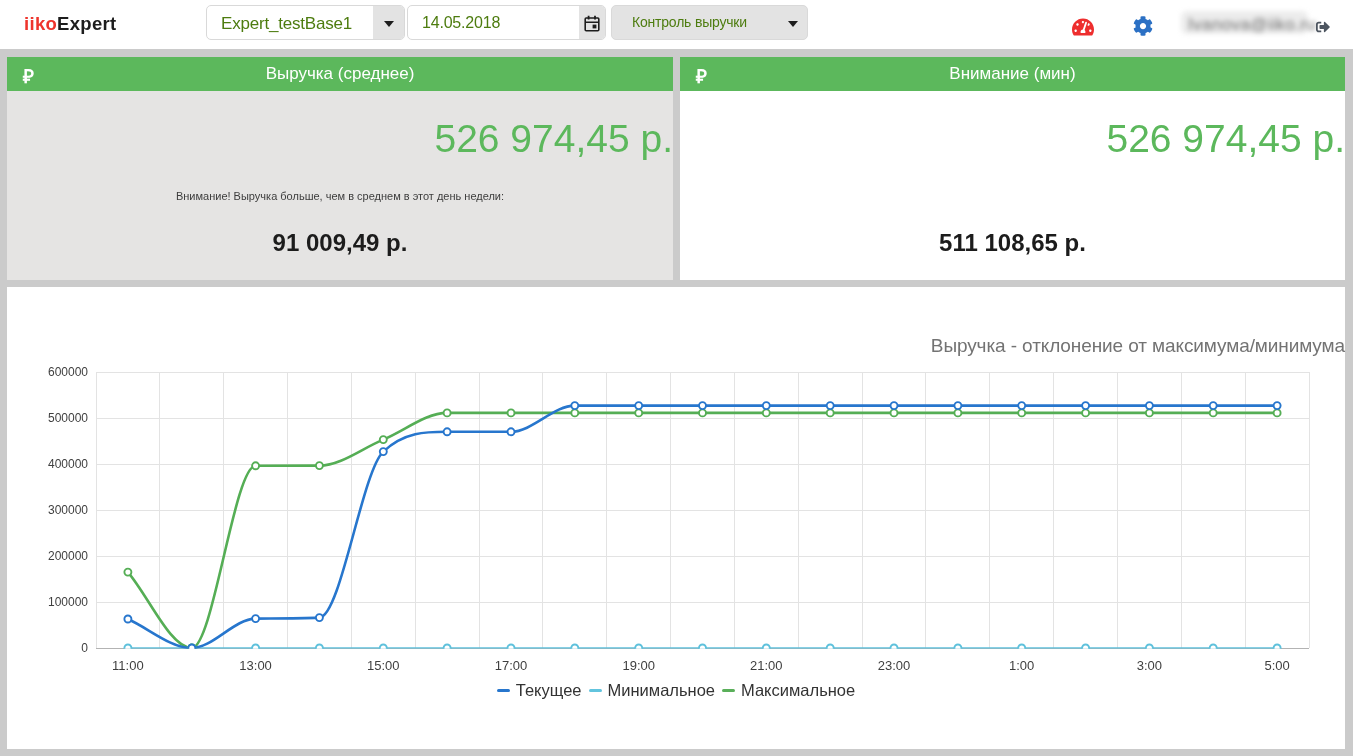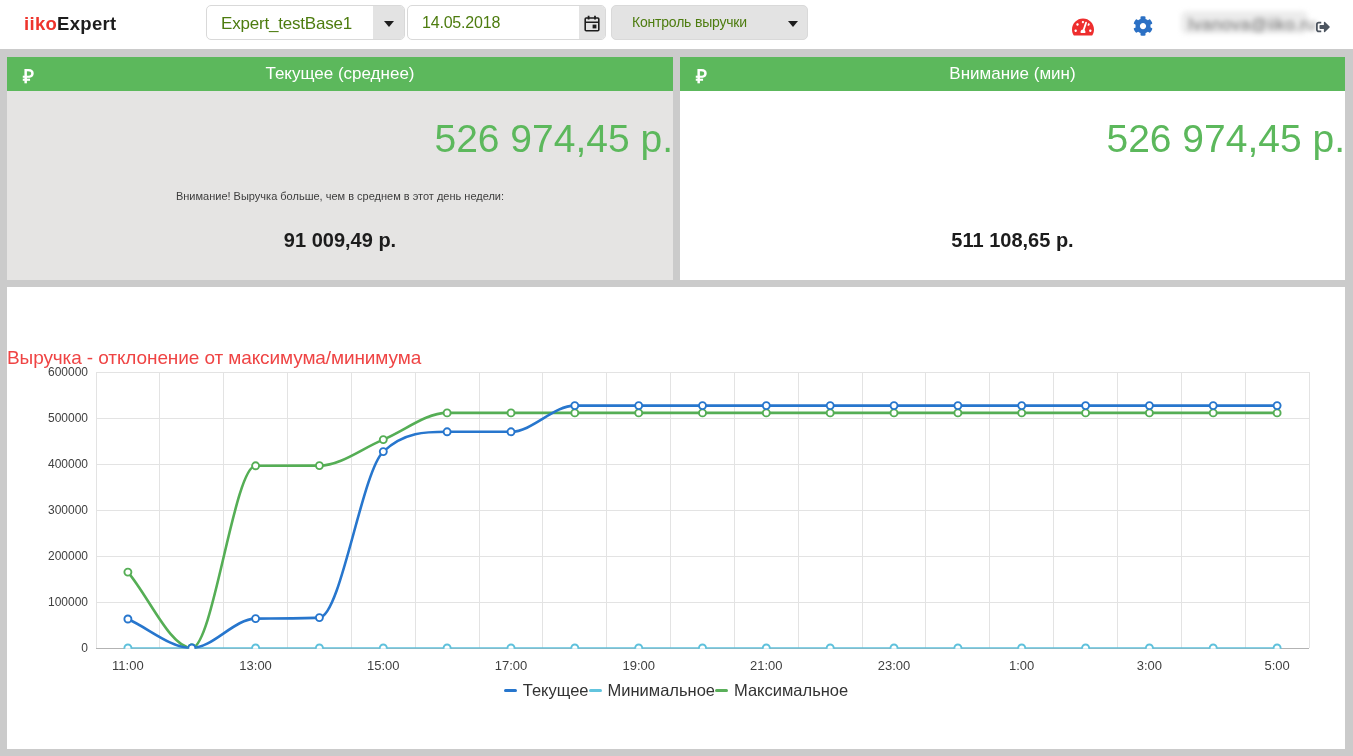--- a/index.html
+++ b/index.html
@@ -12,24 +12,24 @@
 .ctl .txt{position:absolute;left:14px;top:8px;white-space:nowrap;letter-spacing:-0.2px}
 .ctl .gbox{position:absolute;right:0;top:0;bottom:0;background:#e3e3e3}
 .caret{position:absolute;width:0;height:0;border-left:5px solid transparent;border-right:5px solid transparent;border-top:6.5px solid #1d1d1d}
 .card{position:absolute}
 .chead{position:absolute;left:0;top:0;right:0;height:34px;background:#5cb85c;color:#fff}
 .chead .rub{position:absolute;left:16px;top:6px;font-size:19px;font-weight:bold}
 .chead .ttl{position:absolute;left:0;right:0;top:7px;text-align:center;font-size:17px}
 .cbody{position:absolute;left:0;top:34px;right:0;bottom:0}
 .bignum{position:absolute;left:0;right:0;top:26px;text-align:right;font-size:39px;color:#5cb85c}
 .warn{position:absolute;left:0;right:0;top:99px;text-align:center;font-size:11px;color:#3d3d3d}
-.bval{position:absolute;left:0;right:0;top:138px;text-align:center;font-size:20px;font-weight:bold;color:#1c1c1c}
+.bval{position:absolute;left:0;right:0;top:138px;text-align:center;font-size:24px;font-weight:bold;color:#1c1c1c}
 .panel{position:absolute;left:7px;top:287px;width:1338px;height:462px;background:#fff}
-.ctitle{position:absolute;left:0;right:0;top:60px;text-align:left;font-size:19px;color:#ef4444;letter-spacing:-0.1px}
-.legend{position:absolute;left:0;right:0;top:394px;display:flex;justify-content:center;font-size:16.5px;color:#333}
+.ctitle{position:absolute;left:0;right:0;top:48px;text-align:right;font-size:19px;color:#737373;letter-spacing:-0.1px}
+.legend{position:absolute;left:0;right:0;top:394px;display:flex;justify-content:center;gap:7px;font-size:16.5px;color:#333}
 .legend .it{display:inline-block;white-space:nowrap}
 .legend .dash{display:inline-block;width:13px;height:3px;border-radius:2px;vertical-align:middle;margin-right:6px;position:relative;top:-1px}
 </style></head>
 <body>
 <div class="topbar">
   <div class="logo"><span class="red">iiko</span><span class="dark">Expert</span></div>
   <div class="ctl" style="left:206px;width:199px">
     <span class="txt">Expert_testBase1</span>
     <span class="gbox" style="width:31px"></span>
     <span class="caret" style="right:10px;top:15px"></span>
@@ -59,21 +59,21 @@
       <span style="position:absolute;left:7px;top:4px;color:#6f6f6f;font-size:17px;letter-spacing:0.4px">Ivanova@iiko.ru</span>
     </div>
   <svg class="abs" style="left:1315px;top:20px" width="16" height="14" viewBox="0 0 512 512">
 <path fill="#4d5560" d="M497 273L329 441c-15 15-41 4.5-41-17v-96H152c-13.3 0-24-10.7-24-24v-96c0-13.3 10.7-24 24-24h136V88c0-21.4 25.9-32 41-17l168 168c9.3 9.4 9.3 24.6 0 34zM192 436v-40c0-6.6-5.4-12-12-12H96c-17.7 0-32-14.3-32-32V160c0-17.7 14.3-32 32-32h84c6.6 0 12-5.4 12-12V76c0-6.6-5.4-12-12-12H96c-53 0-96 43-96 96v192c0 53 43 96 96 96h84c6.6 0 12-5.4 12-12z"></path>
 </svg>
 </div>
 
 <div class="card" style="left:7px;top:57px;width:666px;height:223px">
   <div class="chead">
       <span class="rub">₽</span>
-      <span class="ttl">Текущее (среднее)</span>
+      <span class="ttl">Выручка (среднее)</span>
     </div>
   <div class="cbody" style="background:#e5e4e3">
     <div class="bignum">526&nbsp;974,45&nbsp;р.</div>
     <div class="warn">Внимание! Выручка больше, чем в среднем в этот день недели:</div>
     <div class="bval">91&nbsp;009,49&nbsp;р.</div>
   </div>
 </div>
 
 <div class="card" style="left:680px;top:57px;width:665px;height:223px">
   <div class="chead">

